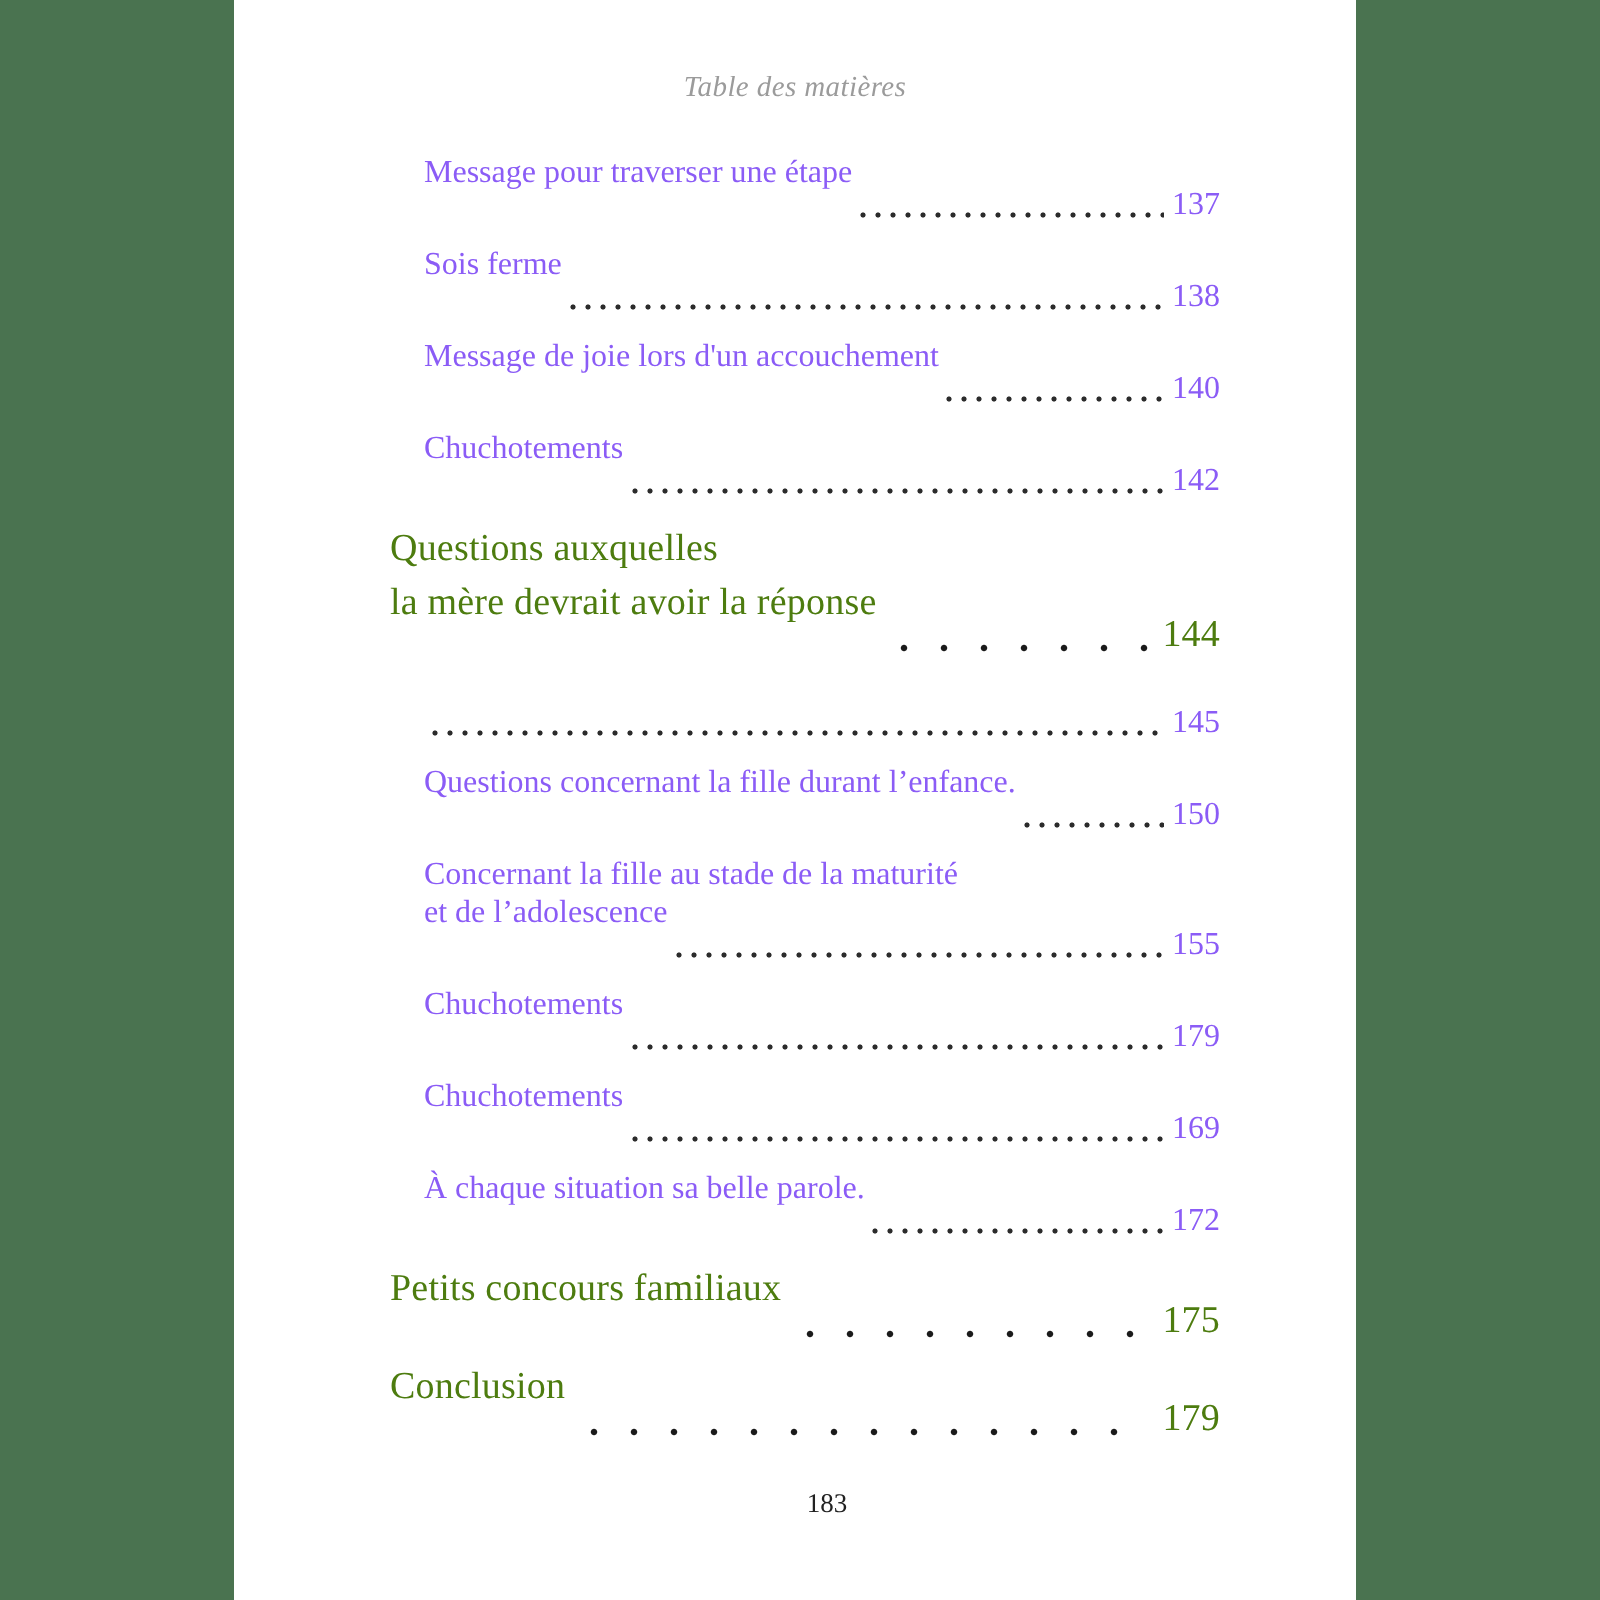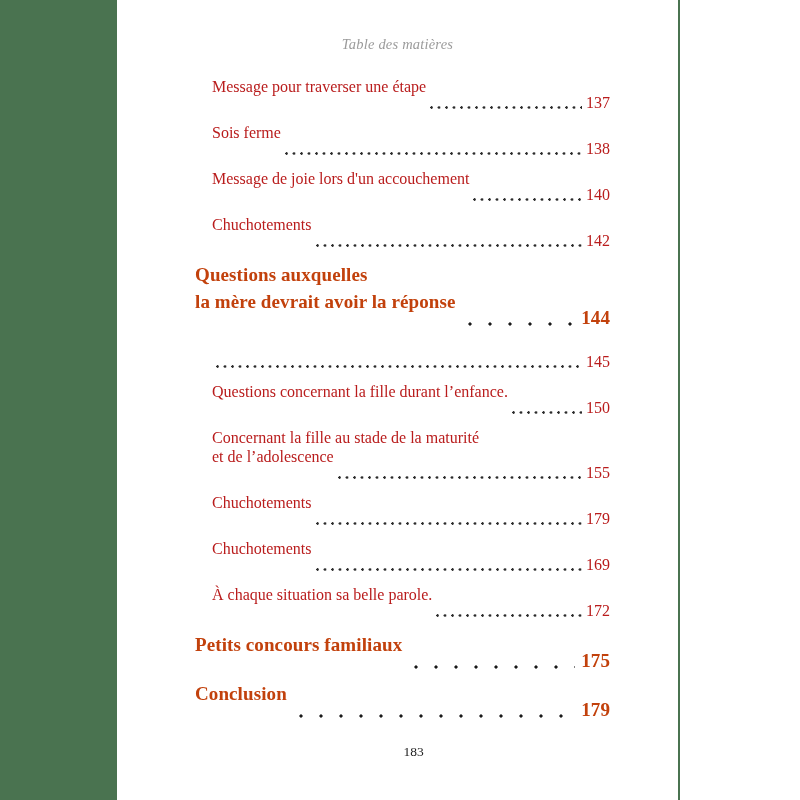--- a/index.html
+++ b/index.html
@@ -1,21 +1,21 @@
 <!DOCTYPE html>
 <html><head>
 <meta charset="utf-8">
 <style>
   * { margin: 0; padding: 0; box-sizing: border-box; }
   html, body { width: 800px; height: 800px; }
   body { font-family: "Liberation Serif", "DejaVu Serif", serif; }
 
   .screen {
     position: relative;
-    width: 680px;
+    width: 800px;
     height: 800px;
     background: #4a7350;
     overflow: hidden;
   }
 
   .book-page {
     position: absolute;
     left: 117px;
     top: 0;
     width: 561px;
@@ -33,30 +33,30 @@
   }
 
   .toc {
     margin: 24px 68px 0 78px;
   }
 
   .entry {
     font-size: 16px;
     line-height: 19px;
     margin-bottom: 11px;
-    color: #b91c1c;
+    color: #8b5cf6;
   }
   .entry.sub {
     padding-left: 17px;
   }
   .entry.section {
-    font-weight: bold;
+    font-weight: normal;
     font-size: 19px;
     line-height: 27px;
-    color: #c2410c;
+    color: #4d7c0f;
     margin-top: 6px;
     margin-bottom: 5px;
     letter-spacing: 0.1px;
   }
 
   .line-first { white-space: nowrap; }
   .line-last { display: flex; }
   .entry-text { white-space: nowrap; }
   .page-num { white-space: nowrap; margin-top: 16px; }
 

